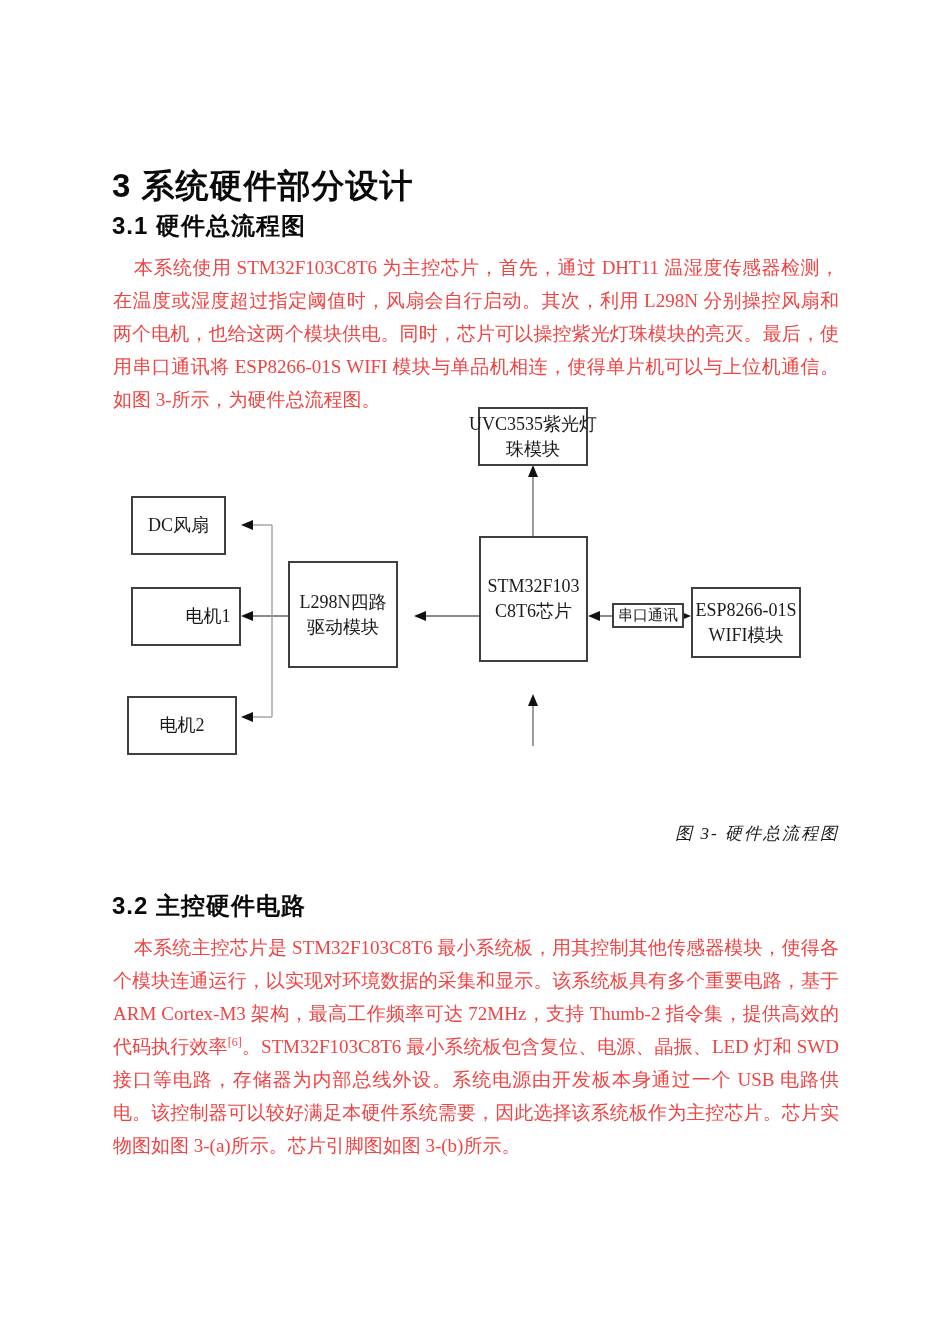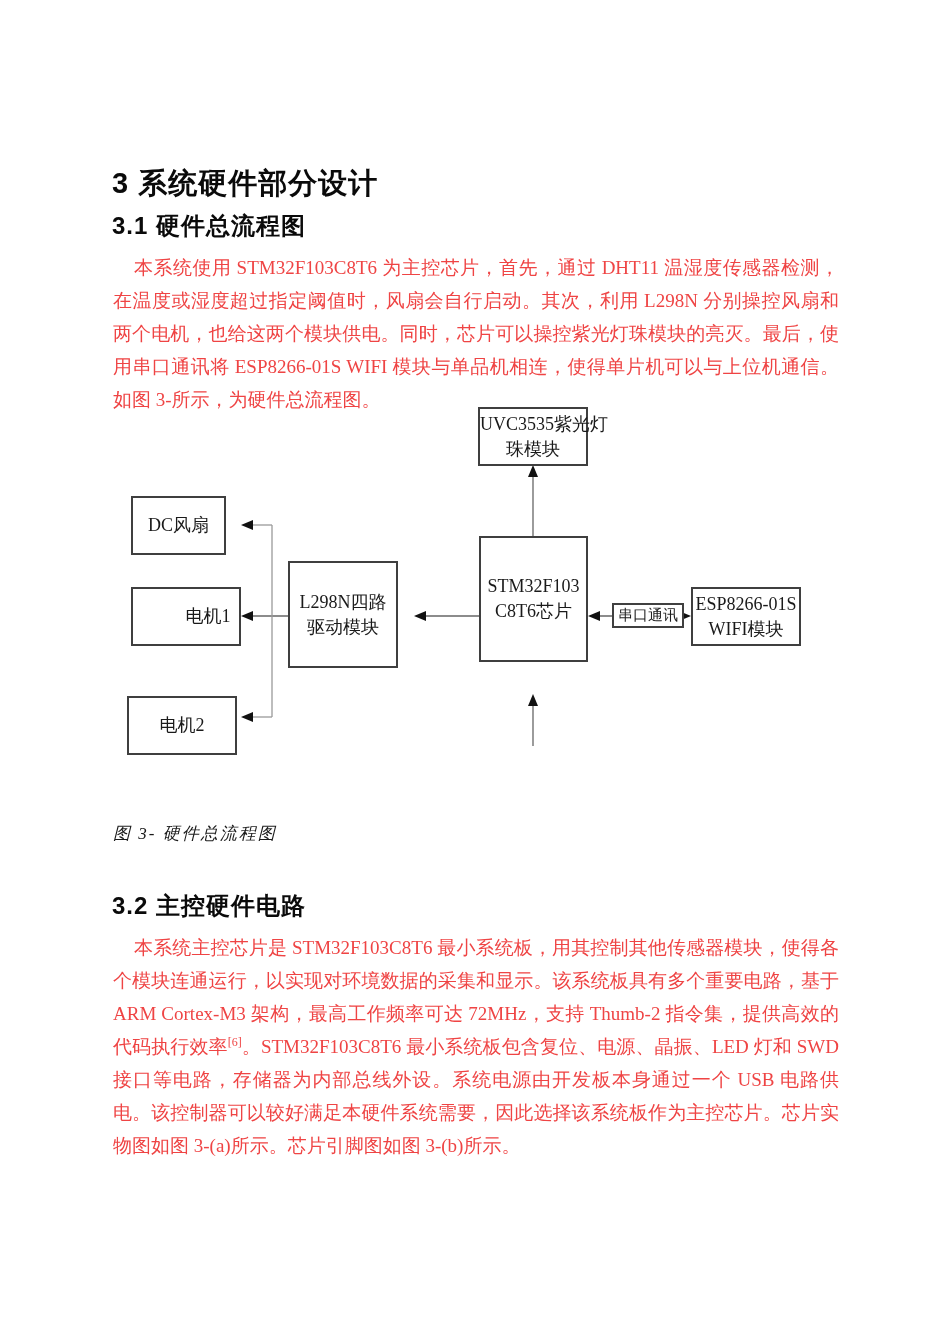--- a/index.html
+++ b/index.html
@@ -9,21 +9,21 @@
     font-family: "Liberation Serif", "DejaVu Serif", serif;
     color: #111111;
     position: relative;
     overflow: hidden;
   }
   .page { position: absolute; inset: 0; background: #ffffff; }
 
   .h1 {
     position: absolute; left: 112px; top: 164px;
     font-family: "Liberation Sans", "DejaVu Sans", sans-serif;
-    font-size: 29px; font-weight: bold; letter-spacing: 1px;
+    font-size: 33px; font-weight: bold; letter-spacing: 1px;
     color: #0a0a0a;
   }
   .h2 {
     position: absolute; left: 112px;
     font-family: "Liberation Sans", "DejaVu Sans", sans-serif;
     font-size: 24px; font-weight: bold; letter-spacing: 1px;
     color: #0a0a0a;
   }
   .h2-1 { top: 210px; }
   .h2-2 { top: 890px; }
@@ -40,49 +40,49 @@
   sup.ref { font-size: 12px; line-height: 0; vertical-align: super; }
 
   .diagram {
     position: absolute; left: 0; top: 400px; width: 950px; height: 415px;
   }
   .dbox {
     position: absolute;
     border: 2px solid #3f3f3f;
     background: #ffffff;
     display: flex; flex-direction: column;
-    justify-content: center;
+    align-items: center; justify-content: center;
     font-size: 18px; line-height: 25px;
     color: #1a1a1a;
     text-align: center;
     z-index: 2;
   }
   .dbox span { display: block; white-space: nowrap; }
   .box-uvc    { left: 478px; top: 7px;   width: 110px; height: 59px; }
   .box-dcfan  { left: 131px; top: 96px;  width: 95px; height: 59px; }
   .box-motor1 { left: 131px; top: 187px; width: 110px; height: 59px; padding-left: 44px; }
   .box-motor2 { left: 127px; top: 287px; width: 110px; height: 59px; margin-top: 9px; }
   .box-l298n  { left: 288px; top: 161px; width: 110px; height: 107px; }
   .box-stm32  { left: 479px; top: 136px; width: 109px; height: 126px; }
-  .box-esp    { left: 691px; top: 187px; width: 110px; height: 59px; }
+  .box-esp    { left: 691px; top: 187px; width: 110px; height: 71px; }
   .box-dht11  { left: 478px; top: 345px; width: 110px; height: 58px; }
 
   .arrow-svg { position: absolute; inset: 0; z-index: 1; }
 
   .serial-label {
     position: absolute; left: 612px; top: 203px;
     border: 2px solid #404040; background: #ffffff;
     padding: 1px 4px;
     font-size: 15px; color: #1a1a1a; white-space: nowrap;
     z-index: 3;
   }
 
   .caption {
     position: absolute; left: 113px; top: 822px; width: 726px;
-    text-align: left;
+    text-align: right;
     font-size: 17px; font-style: italic; letter-spacing: 2px;
     color: #1a1a1a;
   }
 </style>
 </head>
 <body>
 
 <div class="page">
 
   <div class="h1">3 系统硬件部分设计</div>

